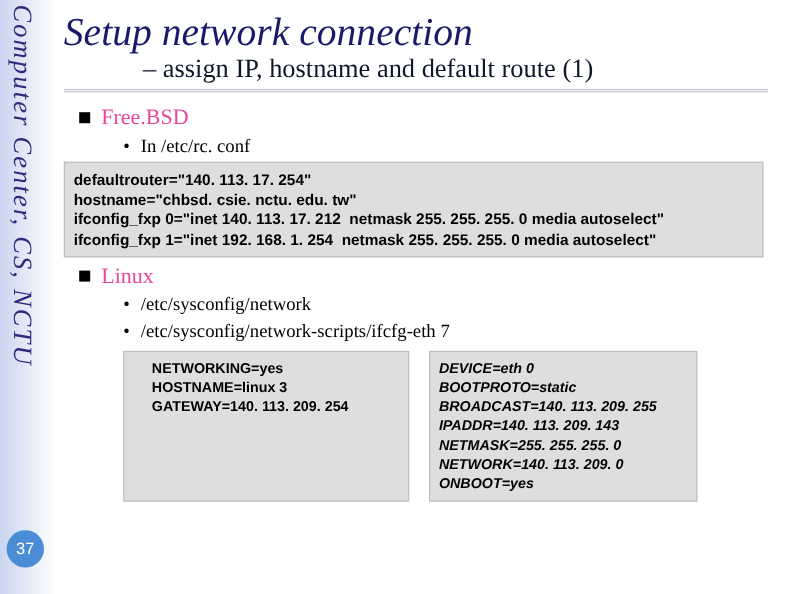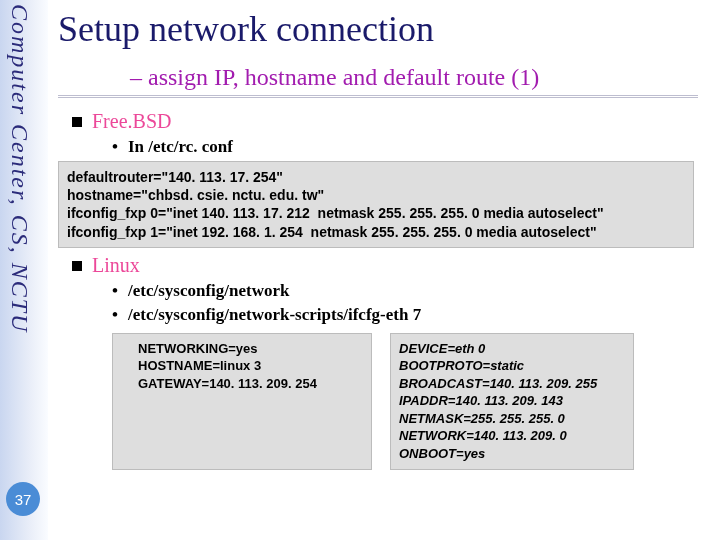--- a/index.html
+++ b/index.html
@@ -1,28 +1,28 @@
 <!DOCTYPE html>
 <html><head>
 <meta charset="utf-8">
 <style>
   * { margin: 0; padding: 0; box-sizing: border-box; }
   body { width: 720px; height: 540px; background: #fff; font-family: "Times New Roman", serif; position: relative; overflow: hidden; }
   .sidebar { position: absolute; left: 0; top: 0; width: 48px; height: 540px; background: linear-gradient(to right, #c9d6f0 0%, #e8edf8 60%, #fafcff 100%); }
   .sidebar-text { position: absolute; left: 6px; top: 4px; writing-mode: vertical-rl; text-orientation: mixed; font-family: Georgia, "Times New Roman", serif; font-style: italic; font-size: 24px; color: #2b2b7a; letter-spacing: 2px; }
   .page-number { position: absolute; left: 6px; bottom: 24px; width: 34px; height: 34px; border-radius: 50%; background: #4a8cd6; color: #fff; display: flex; align-items: center; justify-content: center; font-family: Arial, sans-serif; font-size: 15px; }
   .content { position: absolute; left: 58px; top: 0; width: 658px; height: 540px; padding-top: 8px; }
-  .title { font-size: 36px; color: #1a1a6a; margin-bottom: 14px; }
-  .subtitle { font-size: 24px; color: #a21caf; margin-left: 72px; margin-bottom: 4px; }
+  .title { font-size: 36px; color: #1a1a6a; margin-bottom: 0; font-style: italic; }
+  .subtitle { font-size: 24px; color: #0f172a; margin-left: 72px; margin-bottom: 4px; }
   .rule { border: none; border-top: 3px double #bdbdcf; margin: 2px 0 12px 0; width: 640px; }
   .bullet-box { width: 10px; height: 10px; display: inline-block; background: #000; margin-right: 10px; vertical-align: 1px; }
   .section-head { font-size: 20px; margin: 6px 0 4px 14px; color: #ec4899; }
   .sub-bullet { font-size: 17px; margin-left: 54px; margin-bottom: 4px; }
   .sub-bullet::before { content: "•"; margin-right: 10px; }
-  .sub-bullet.bold { font-weight: bold; }
+  .sub-bullet.bold { font-weight: normal; }
   .codebox1 { width: 636px; margin-left: 0; background: #dedede; border: 1px solid #bcbcbc; padding: 6px 8px; font-family: Verdana, Arial, sans-serif; font-size: 14px; font-weight: bold; line-height: 1.3; color: #000; white-space: pre; }
   .twocol { display: flex; gap: 18px; margin-top: 8px; margin-left: 54px; }
   .codebox2 { background: #dedede; border: 1px solid #bcbcbc; padding: 6px 8px; font-family: Verdana, Arial, sans-serif; font-size: 13px; font-weight: bold; line-height: 1.35; color: #000; white-space: pre; }
   .col-a { width: 260px; padding-left: 25px; }
   .col-b { width: 244px; font-style: italic; }
 </style>
 </head>
 <body>
 
 <div class="sidebar">

